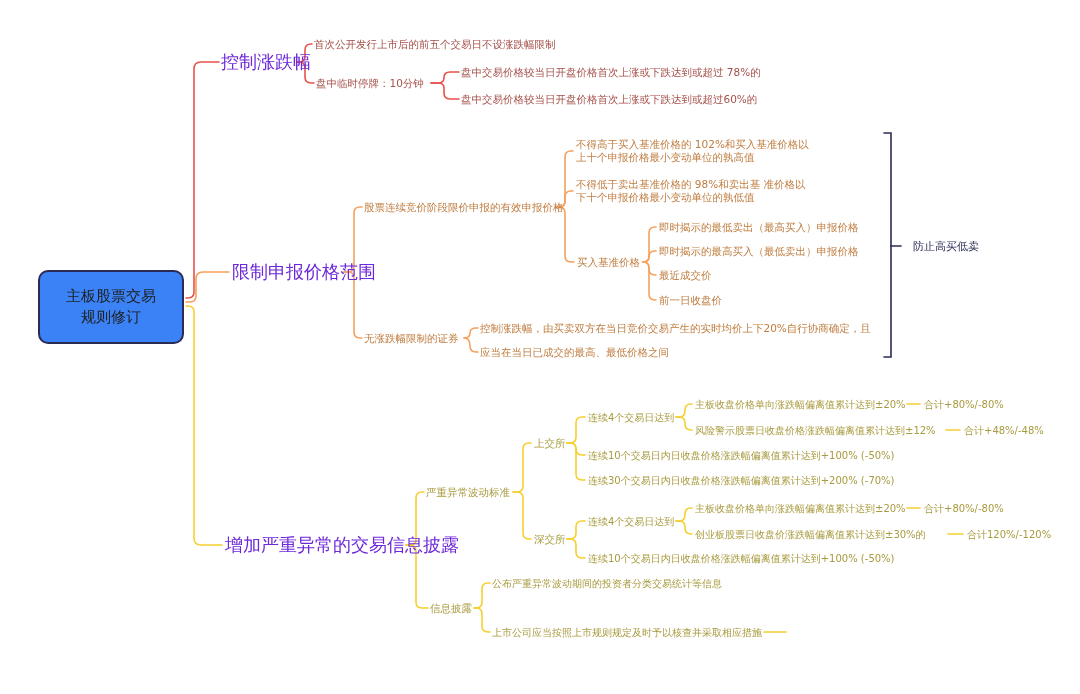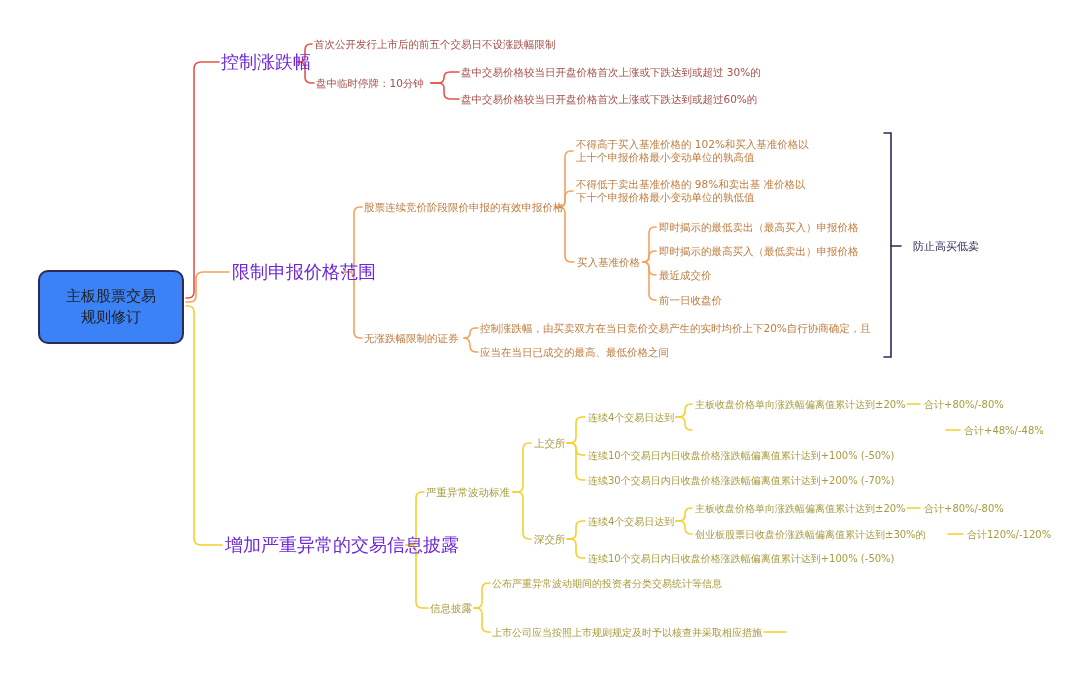--- a/index.html
+++ b/index.html
@@ -76,21 +76,21 @@
   </svg>
 
   <div id="root-box">
     <div class="title">主板股票交易
 规则修订</div>
   </div>
 
   <div class="node lv1" style="left:221px;top:62px">控制涨跌幅</div>
   <div class="node red" style="left:314px;top:44px">首次公开发行上市后的前五个交易日不设涨跌幅限制</div>
   <div class="node red" style="left:316px;top:83px">盘中临时停牌：10分钟</div>
-  <div class="node red" style="left:461px;top:72px">盘中交易价格较当日开盘价格首次上涨或下跌达到或超过 30%的</div>
+  <div class="node red" style="left:461px;top:72px">盘中交易价格较当日开盘价格首次上涨或下跌达到或超过 78%的</div>
   <div class="node red" style="left:461px;top:99px">盘中交易价格较当日开盘价格首次上涨或下跌达到或超过60%的</div>
 
   <div class="node lv1" style="left:232px;top:272px">限制申报价格范围</div>
   <div class="node orange" style="left:364px;top:207px">股票连续竞价阶段限价申报的有效申报价格</div>
   <div class="node orange wrap2" style="left:576px;top:151px">不得高于买入基准价格的 102%和买入基准价格以
 上十个申报价格最小变动单位的孰高值</div>
   <div class="node orange wrap2" style="left:576px;top:191px">不得低于卖出基准价格的 98%和卖出基 准价格以
 下十个申报价格最小变动单位的孰低值</div>
   <div class="node orange" style="left:577px;top:262px">买入基准价格</div>
   <div class="node orange" style="left:659px;top:227px">即时揭示的最低卖出（最高买入）申报价格</div>
@@ -101,20 +101,21 @@
   <div class="node orange" style="left:480px;top:328px">控制涨跌幅，由买卖双方在当日竞价交易产生的实时均价上下20%自行协商确定，且</div>
   <div class="node orange" style="left:480px;top:352px">应当在当日已成交的最高、最低价格之间</div>
   <div class="node navy" style="left:913px;top:246px">防止高买低卖</div>
 
   <div class="node lv1" style="left:225px;top:545px">增加严重异常的交易信息披露</div>
   <div class="node olive" style="left:426px;top:492px">严重异常波动标准</div>
   <div class="node olive" style="left:534px;top:443px">上交所</div>
   <div class="node olive f10" style="left:588px;top:417px">连续4个交易日达到</div>
   <div class="node olive f10" style="left:695px;top:404px">主板收盘价格单向涨跌幅偏离值累计达到±20%</div>
   <div class="node olive f10" style="left:924px;top:404px">合计+80%/-80%</div>
+  <div class="node olive f10" style="left:695px;top:430px">风险警示股票日收盘价格涨跌幅偏离值累计达到±12%</div>
   <div class="node olive f10" style="left:964px;top:430px">合计+48%/-48%</div>
   <div class="node olive f10" style="left:588px;top:455px">连续10个交易日内日收盘价格涨跌幅偏离值累计达到+100% (-50%)</div>
   <div class="node olive f10" style="left:588px;top:480px">连续30个交易日内日收盘价格涨跌幅偏离值累计达到+200% (-70%)</div>
   <div class="node olive" style="left:534px;top:539px">深交所</div>
   <div class="node olive f10" style="left:588px;top:521px">连续4个交易日达到</div>
   <div class="node olive f10" style="left:695px;top:508px">主板收盘价格单向涨跌幅偏离值累计达到±20%</div>
   <div class="node olive f10" style="left:924px;top:508px">合计+80%/-80%</div>
   <div class="node olive f10" style="left:695px;top:534px">创业板股票日收盘价涨跌幅偏离值累计达到±30%的</div>
   <div class="node olive f10" style="left:967px;top:534px">合计120%/-120%</div>
   <div class="node olive f10" style="left:588px;top:558px">连续10个交易日内日收盘价格涨跌幅偏离值累计达到+100% (-50%)</div>

